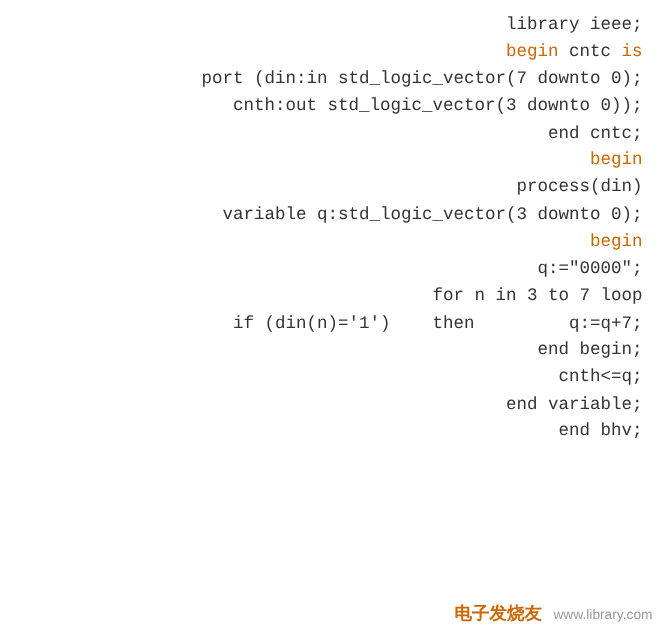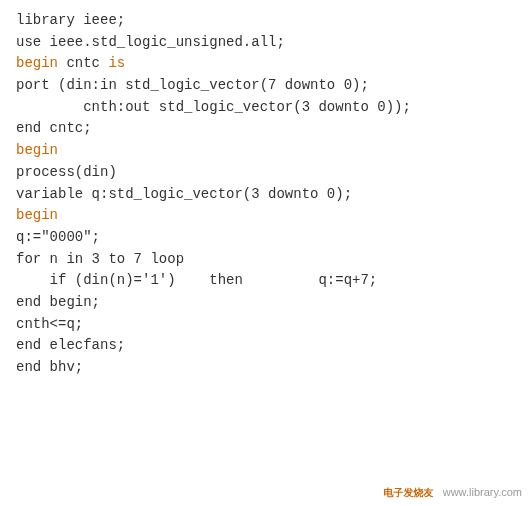--- a/index.html
+++ b/index.html
@@ -23,62 +23,62 @@
       background-color: #ffffff;
       width: 100%;
       height: 100%;
       line-height: 1.55;
     }
 
     .code-line {
       display: block;
       white-space: pre;
       color: #333333;
+      text-align: right;
     }
 
     .kw-orange {
       color: #cc6600;
     }
 
     .watermark {
       position: absolute;
       bottom: 6px;
       right: 8px;
       font-family: Arial, sans-serif;
       font-size: 11px;
       color: #999999;
     }
 
     .watermark-logo {
       color: #cc6600;
       font-weight: bold;
-      font-size: 10px;
+      font-size: 14px;
     }
   </style>
 </head>
 <body>
 
 <div class="code-container">
 
   <span class="code-line">library ieee;</span>
-  <span class="code-line">use ieee.std_logic_unsigned.all;</span>
   <span class="code-line"><span class="kw-orange">begin</span> cntc <span class="kw-orange">is</span></span>
   <span class="code-line">port (din:in std_logic_vector(7 downto 0);</span>
   <span class="code-line">        cnth:out std_logic_vector(3 downto 0));</span>
   <span class="code-line">end cntc;</span>
   <span class="code-line"><span class="kw-orange">begin</span></span>
   <span class="code-line">process(din)</span>
   <span class="code-line">variable q:std_logic_vector(3 downto 0);</span>
   <span class="code-line"><span class="kw-orange">begin</span></span>
   <span class="code-line">q:="0000";</span>
   <span class="code-line">for n in 3 to 7 loop</span>
   <span class="code-line">    if (din(n)='1')    then         q:=q+7;</span>
   <span class="code-line">end begin;</span>
   <span class="code-line">cnth&lt;=q;</span>
-  <span class="code-line">end elecfans;</span>
+  <span class="code-line">end variable;</span>
   <span class="code-line">end bhv;</span>
 
 </div>
 
 <div class="watermark">
   <span class="watermark-logo">电子发烧友</span>
   &nbsp;
   <span>www.library.com</span>
 </div>
 

